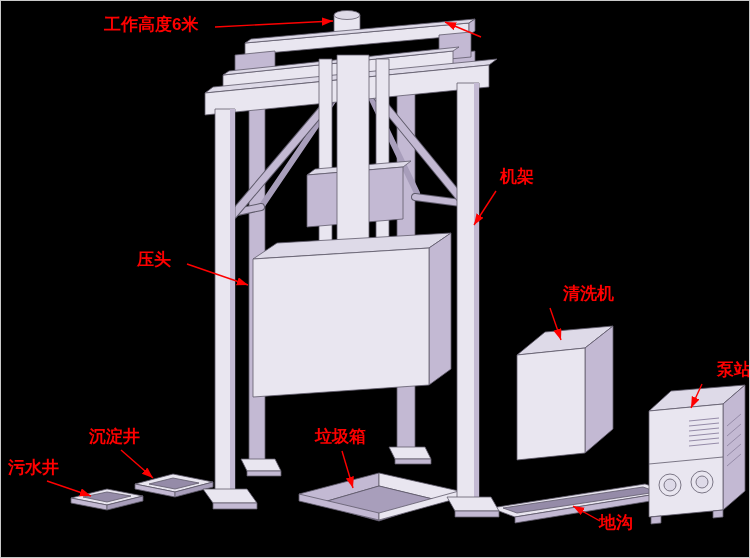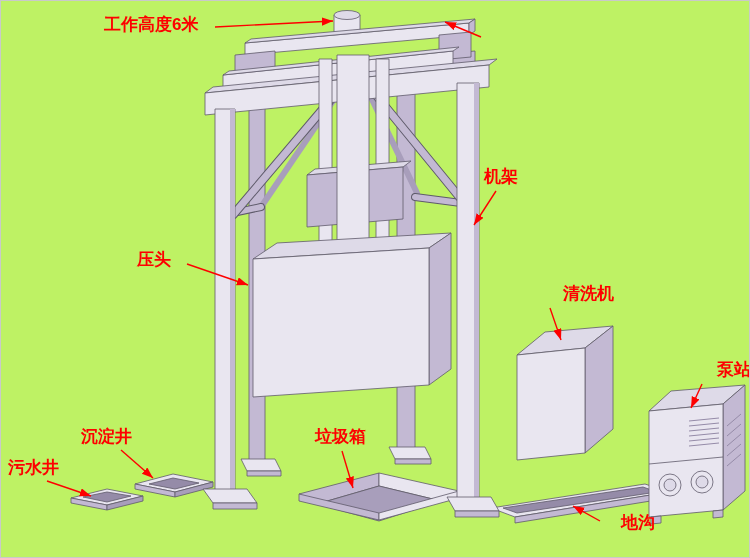--- a/index.html
+++ b/index.html
@@ -7,21 +7,21 @@
     --part-light:#e9e6f0;
     --part-mid:#c3b9d3;
     --part-dark:#a89ebb;
     --part-deep:#958ba8;
     --face-top:#dedae8;
     --outline:#5f5b6b;
     --border:#c9c9c9;
   }
   html,body{margin:0;padding:0;background:#fff;}
   #stage{
-    position:relative;width:748px;height:556px;background:#bef264;
+    position:relative;width:748px;height:556px;background:#000000;
     border:1px solid var(--border);overflow:hidden;
     font-family:"Liberation Sans", sans-serif;
   }
   #machine{position:absolute;left:0;top:0;}
   .lbl{
     position:absolute;color:var(--label-red);font-weight:bold;
     font-size:17px;line-height:20px;white-space:nowrap;
     font-family:"Liberation Sans", sans-serif;
   }
   polygon,rect,ellipse,circle{stroke:var(--outline);stroke-width:.8;stroke-linejoin:round;}
@@ -180,22 +180,22 @@
     <line x1="549" y1="307" x2="560" y2="339" marker-end="url(#arr)"></line>
     <line x1="701" y1="383" x2="690" y2="407" marker-end="url(#arr)"></line>
     <line x1="120" y1="449" x2="152" y2="477" marker-end="url(#arr)"></line>
     <line x1="46" y1="480" x2="90" y2="495" marker-end="url(#arr)"></line>
     <line x1="341" y1="450" x2="352" y2="487" marker-end="url(#arr)"></line>
     <line x1="599" y1="520" x2="572" y2="505" marker-end="url(#arr)"></line>
   </g>
 </svg>
 
 <div class="lbl" style="left:103px;top:14px">工作高度6米</div>
-<div class="lbl" style="left:483px;top:166px">机架</div>
+<div class="lbl" style="left:499px;top:166px">机架</div>
 <div class="lbl" style="left:136px;top:249px">压头</div>
 <div class="lbl" style="left:562px;top:283px">清洗机</div>
 <div class="lbl" style="left:716px;top:359px">泵站</div>
-<div class="lbl" style="left:80px;top:426px">沉淀井</div>
+<div class="lbl" style="left:88px;top:426px">沉淀井</div>
 <div class="lbl" style="left:7px;top:457px">污水井</div>
 <div class="lbl" style="left:314px;top:426px">垃圾箱</div>
-<div class="lbl" style="left:620px;top:512px">地沟</div>
+<div class="lbl" style="left:598px;top:512px">地沟</div>
 
 </div>
 
 </body></html>

